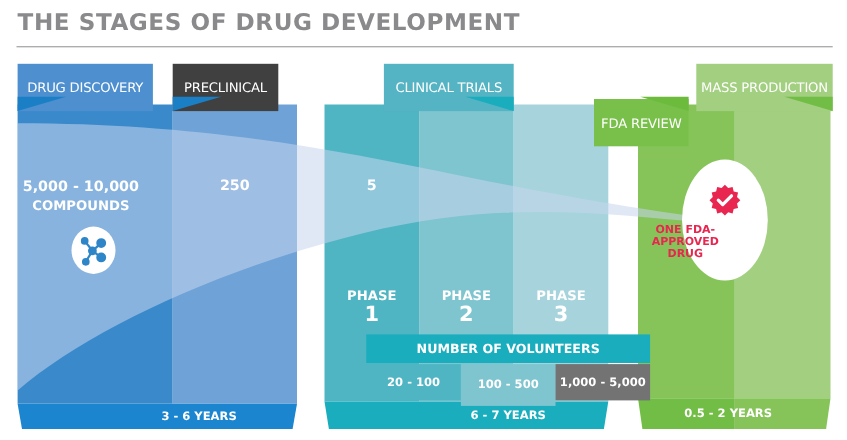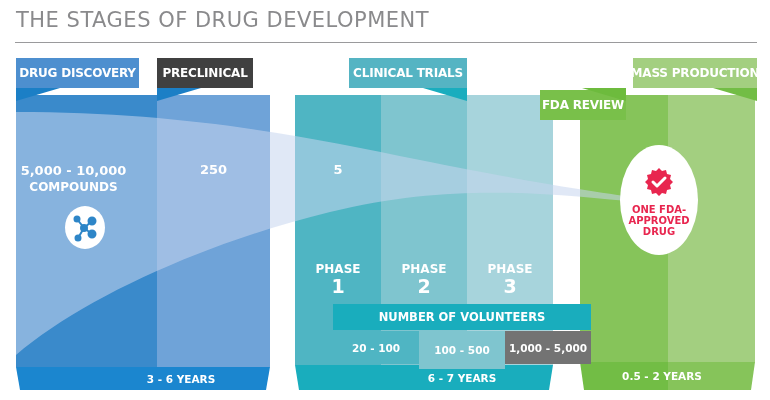--- a/index.html
+++ b/index.html
@@ -1,21 +1,21 @@
 <!DOCTYPE html>
 <html><head>
 <meta charset="utf-8">
 <style>
   html,body{margin:0;padding:0;background:#ffffff;}
   body{width:770px;height:400px;position:relative;overflow:hidden;font-family:"DejaVu Sans",sans-serif;}
-  .title{position:absolute;left:16px;top:8px;font-size:21px;font-weight:normal;color:#8a8a8c;letter-spacing:0.5px;white-space:nowrap;}
+  .title{position:absolute;left:16px;top:8px;font-size:21px;font-weight:bold;color:#8a8a8c;letter-spacing:0.5px;white-space:nowrap;}
   .rule{position:absolute;left:15px;top:42px;width:742px;height:1px;background:#9a9a9c;}
   .abs{position:absolute;}
   .col{position:absolute;}
-  .banner{position:absolute;height:30px;color:#fff;font-size:12px;font-weight:bold;display:flex;align-items:center;justify-content:center;white-space:nowrap;z-index:5;letter-spacing:-0.2px;}
+  .banner{position:absolute;height:43px;color:#fff;font-size:12px;font-weight:normal;display:flex;align-items:center;justify-content:center;white-space:nowrap;z-index:5;letter-spacing:-0.2px;}
   .tail{position:absolute;width:0;height:0;z-index:5;}
   .lbl{position:absolute;color:#fff;font-weight:bold;text-align:center;z-index:6;}
   .bar{position:absolute;color:#fff;font-weight:bold;font-size:10.5px;display:flex;align-items:center;justify-content:center;z-index:6;margin-left:38px;}
   svg.funnel{position:absolute;left:0;top:0;z-index:3;pointer-events:none;}
 </style>
 </head>
 <body>
 
 <div class="title">THE STAGES OF DRUG DEVELOPMENT</div>
 <div class="rule"></div>
@@ -100,17 +100,17 @@
 <div class="bar" style="left:295px;top:365px;width:258px;height:25px;">6 - 7 YEARS</div>
 <div class="bar" style="left:580px;top:362px;width:88px;height:28px;">0.5 - 2 YEARS</div>
 
 <div class="abs" style="left:620px;top:145px;width:78px;height:110px;border-radius:50%;background:#fff;z-index:6;"></div>
 <div class="abs" style="left:644px;top:167px;width:30px;height:30px;z-index:7;">
   <svg width="30" height="30" viewBox="0 0 30 30">
     <polygon fill="#e8264f" points="15,1 18,4 22,3 23,7 27,8 26,12 29,15 26,18 27,22 23,23 22,27 18,26 15,29 12,26 8,27 7,23 3,22 4,18 1,15 4,12 3,8 7,7 8,3 12,4"></polygon>
     <polyline points="9,15 13,19 21,11" fill="none" stroke="#fff" stroke-width="3" stroke-linecap="round" stroke-linejoin="round"></polyline>
   </svg>
 </div>
-<div class="lbl" style="left:620px;top:204px;width:78px;font-size:10px;line-height:11px;color:#e8264f;z-index:7;">
+<div class="lbl" style="left:584px;top:204px;width:78px;font-size:10px;line-height:11px;color:#e8264f;z-index:7;">
   <div>ONE FDA-</div>
   <div>APPROVED</div>
   <div>DRUG</div>
 </div>
 
 </body></html>

